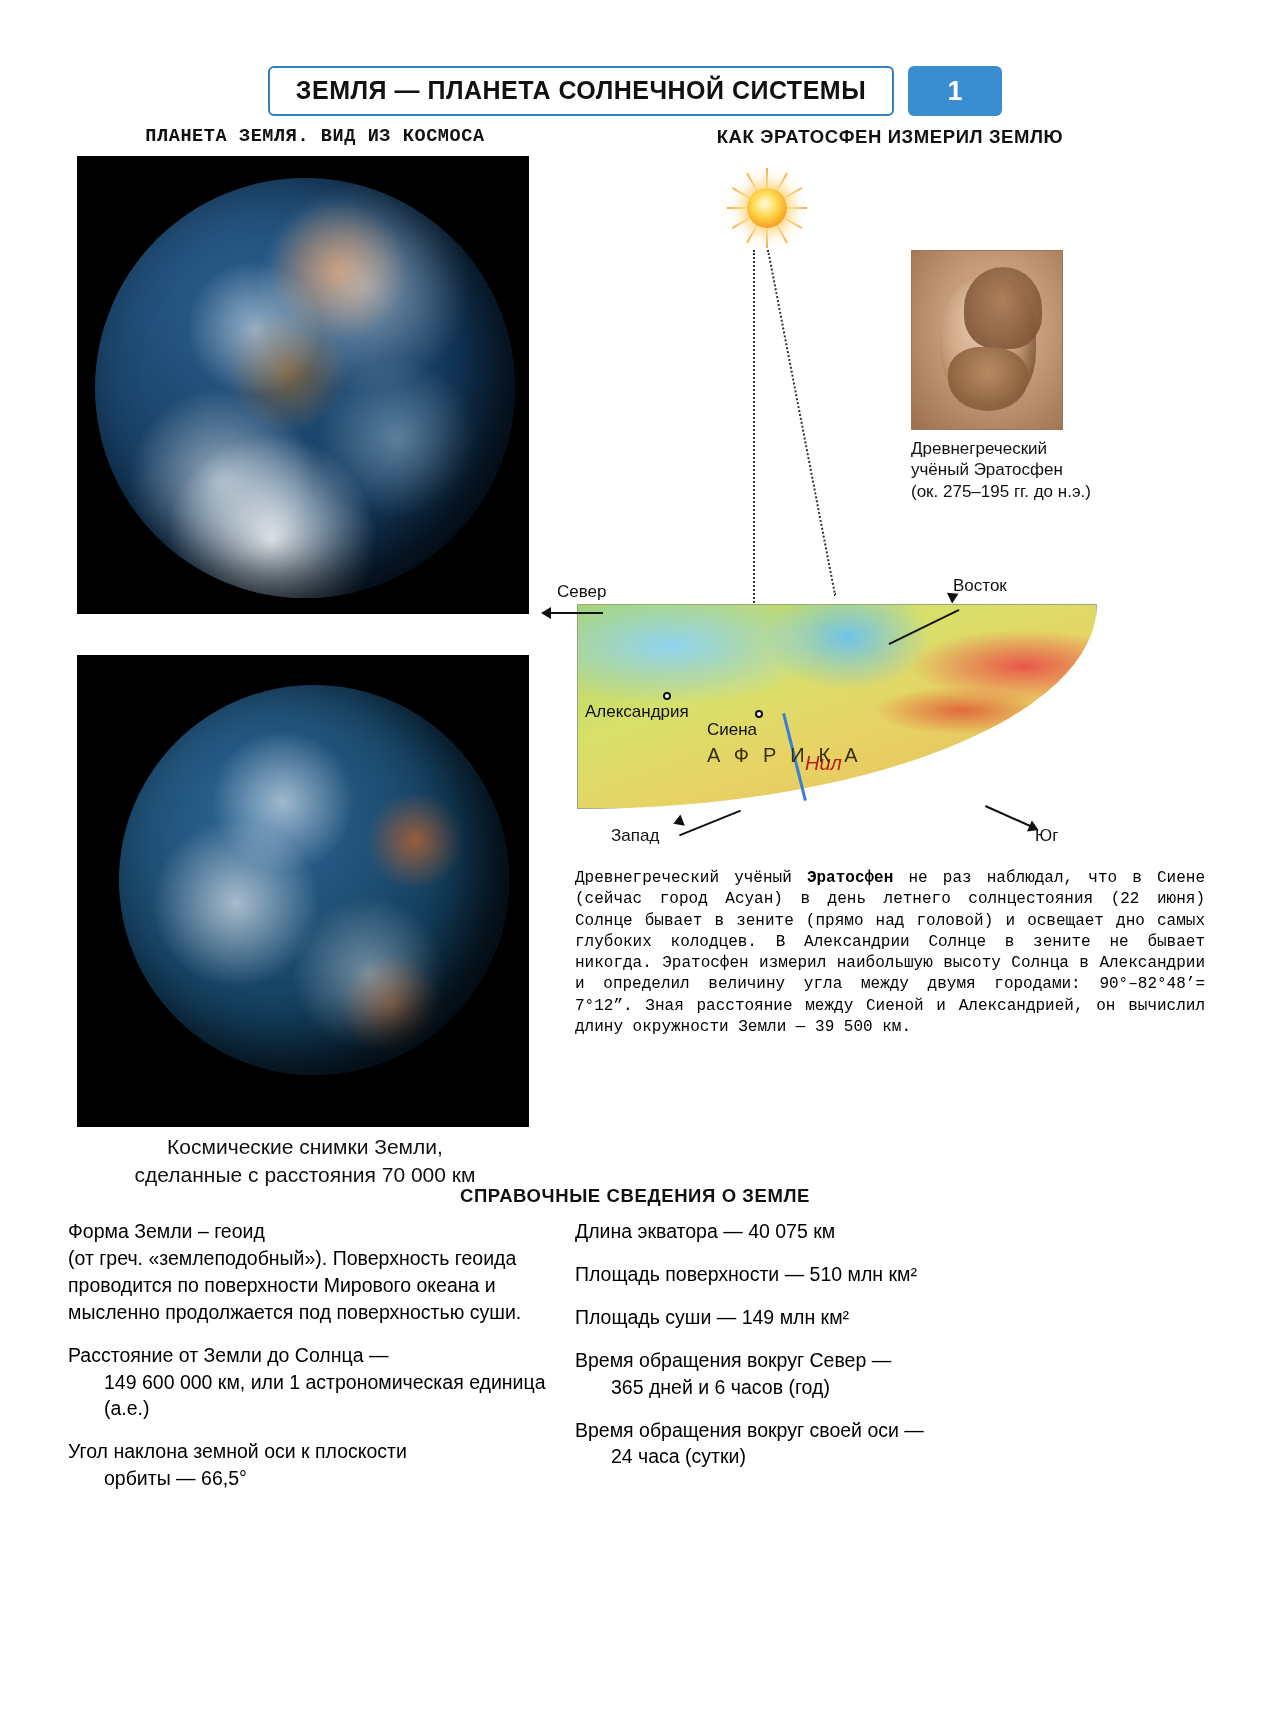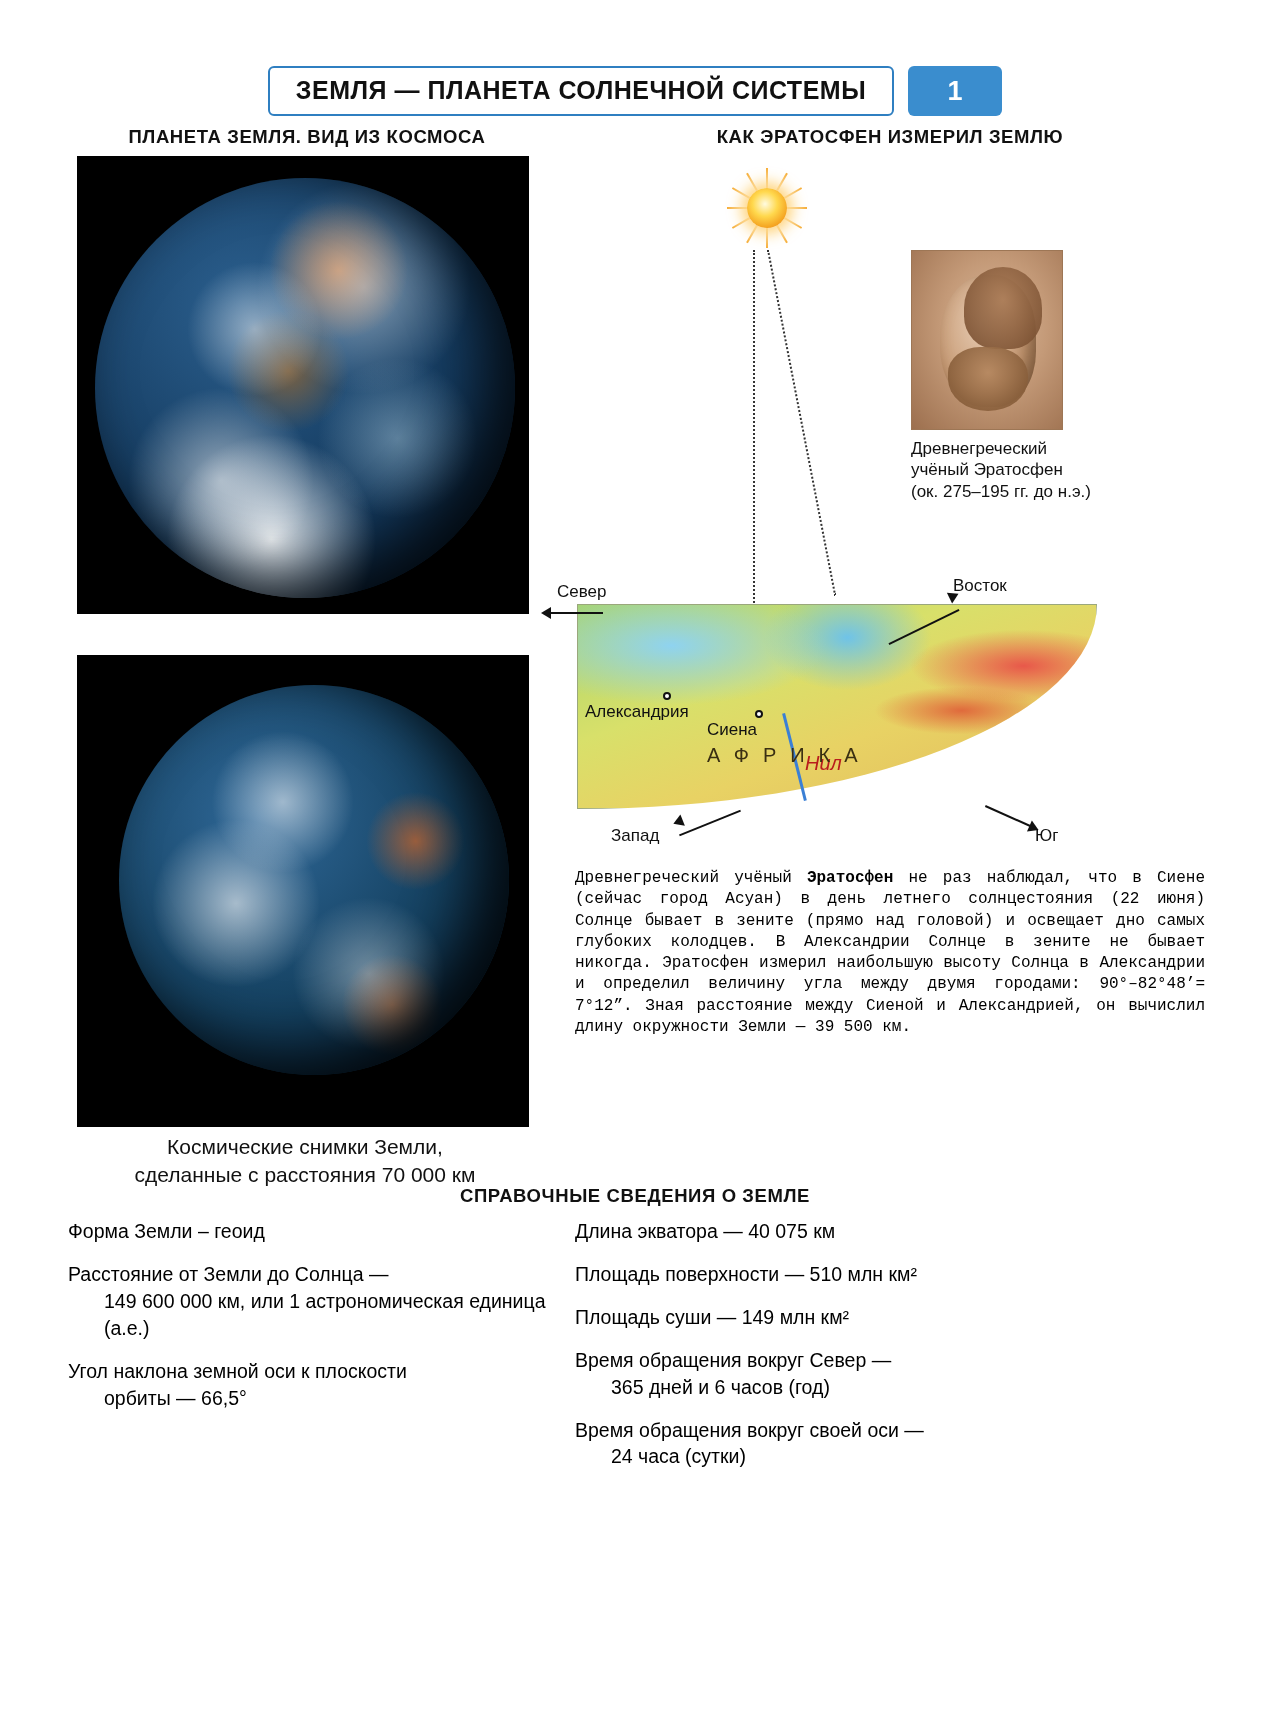--- a/index.html
+++ b/index.html
@@ -40,21 +40,21 @@
 
   
   .sec-title {
     position: absolute;
     font-size: 18.5px;
     font-weight: bold;
     letter-spacing: 0.6px;
     color: #111;
     text-align: center;
   }
-  #title-left  { left: 52px;  top: 126px; width: 510px; }
+  #title-left  { left: 60px;  top: 126px; width: 510px; font-family: Liberation Mono, monospace; }
   #title-right { left: 575px; top: 126px; width: 630px; }
   #title-ref   { left: 45px;  top: 1185px; width: 1180px; }
 
   
   .photo {
     position: absolute;
     background: #000;
     overflow: hidden;
   }
   #photo1 { left: 77px; top: 156px; width: 452px; height: 458px; }
@@ -275,20 +275,21 @@
     <div class="arrow-head" style="left:484px; top:668px; border-left:10px solid #111; transform:rotate(24deg);"></div>
   </div>
 
   <div class="body-text">
     <span>Древнегреческий учёный </span><b>Эратосфен</b><span> не раз наблюдал, что в Сиене (сейчас город Асуан) в день летнего солнцестояния (22 июня) Солнце бывает в зените (прямо над головой) и освещает дно самых глубоких колодцев. В Александрии Солнце в зените не бывает никогда. Эратосфен измерил наибольшую высоту Солнца в Александрии и определил величину угла между двумя городами: 90°–82°48’= 7°12”. Зная расстояние между Сиеной и Александрией, он вычислил длину окружности Земли — 39 500 км.</span>
   </div>
 
   <div class="ref-col" id="ref-left">
       <div class="ref-item">
         <div>Форма Земли – геоид</div>
+        <div>(от греч. «землеподобный»). Поверхность геоида проводится по поверхности Мирового океана и мысленно продолжается под поверхностью суши.</div>
       </div>
       <div class="ref-item">
         <div>Расстояние от Земли до Солнца  —</div>
         <span class="indent">149 600 000 км, или 1 астрономическая единица (а.е.)</span>
       </div>
       <div class="ref-item">
         <div>Угол наклона земной оси к плоскости</div>
         <span class="indent">орбиты — 66,5°</span>
       </div>
     </div>

